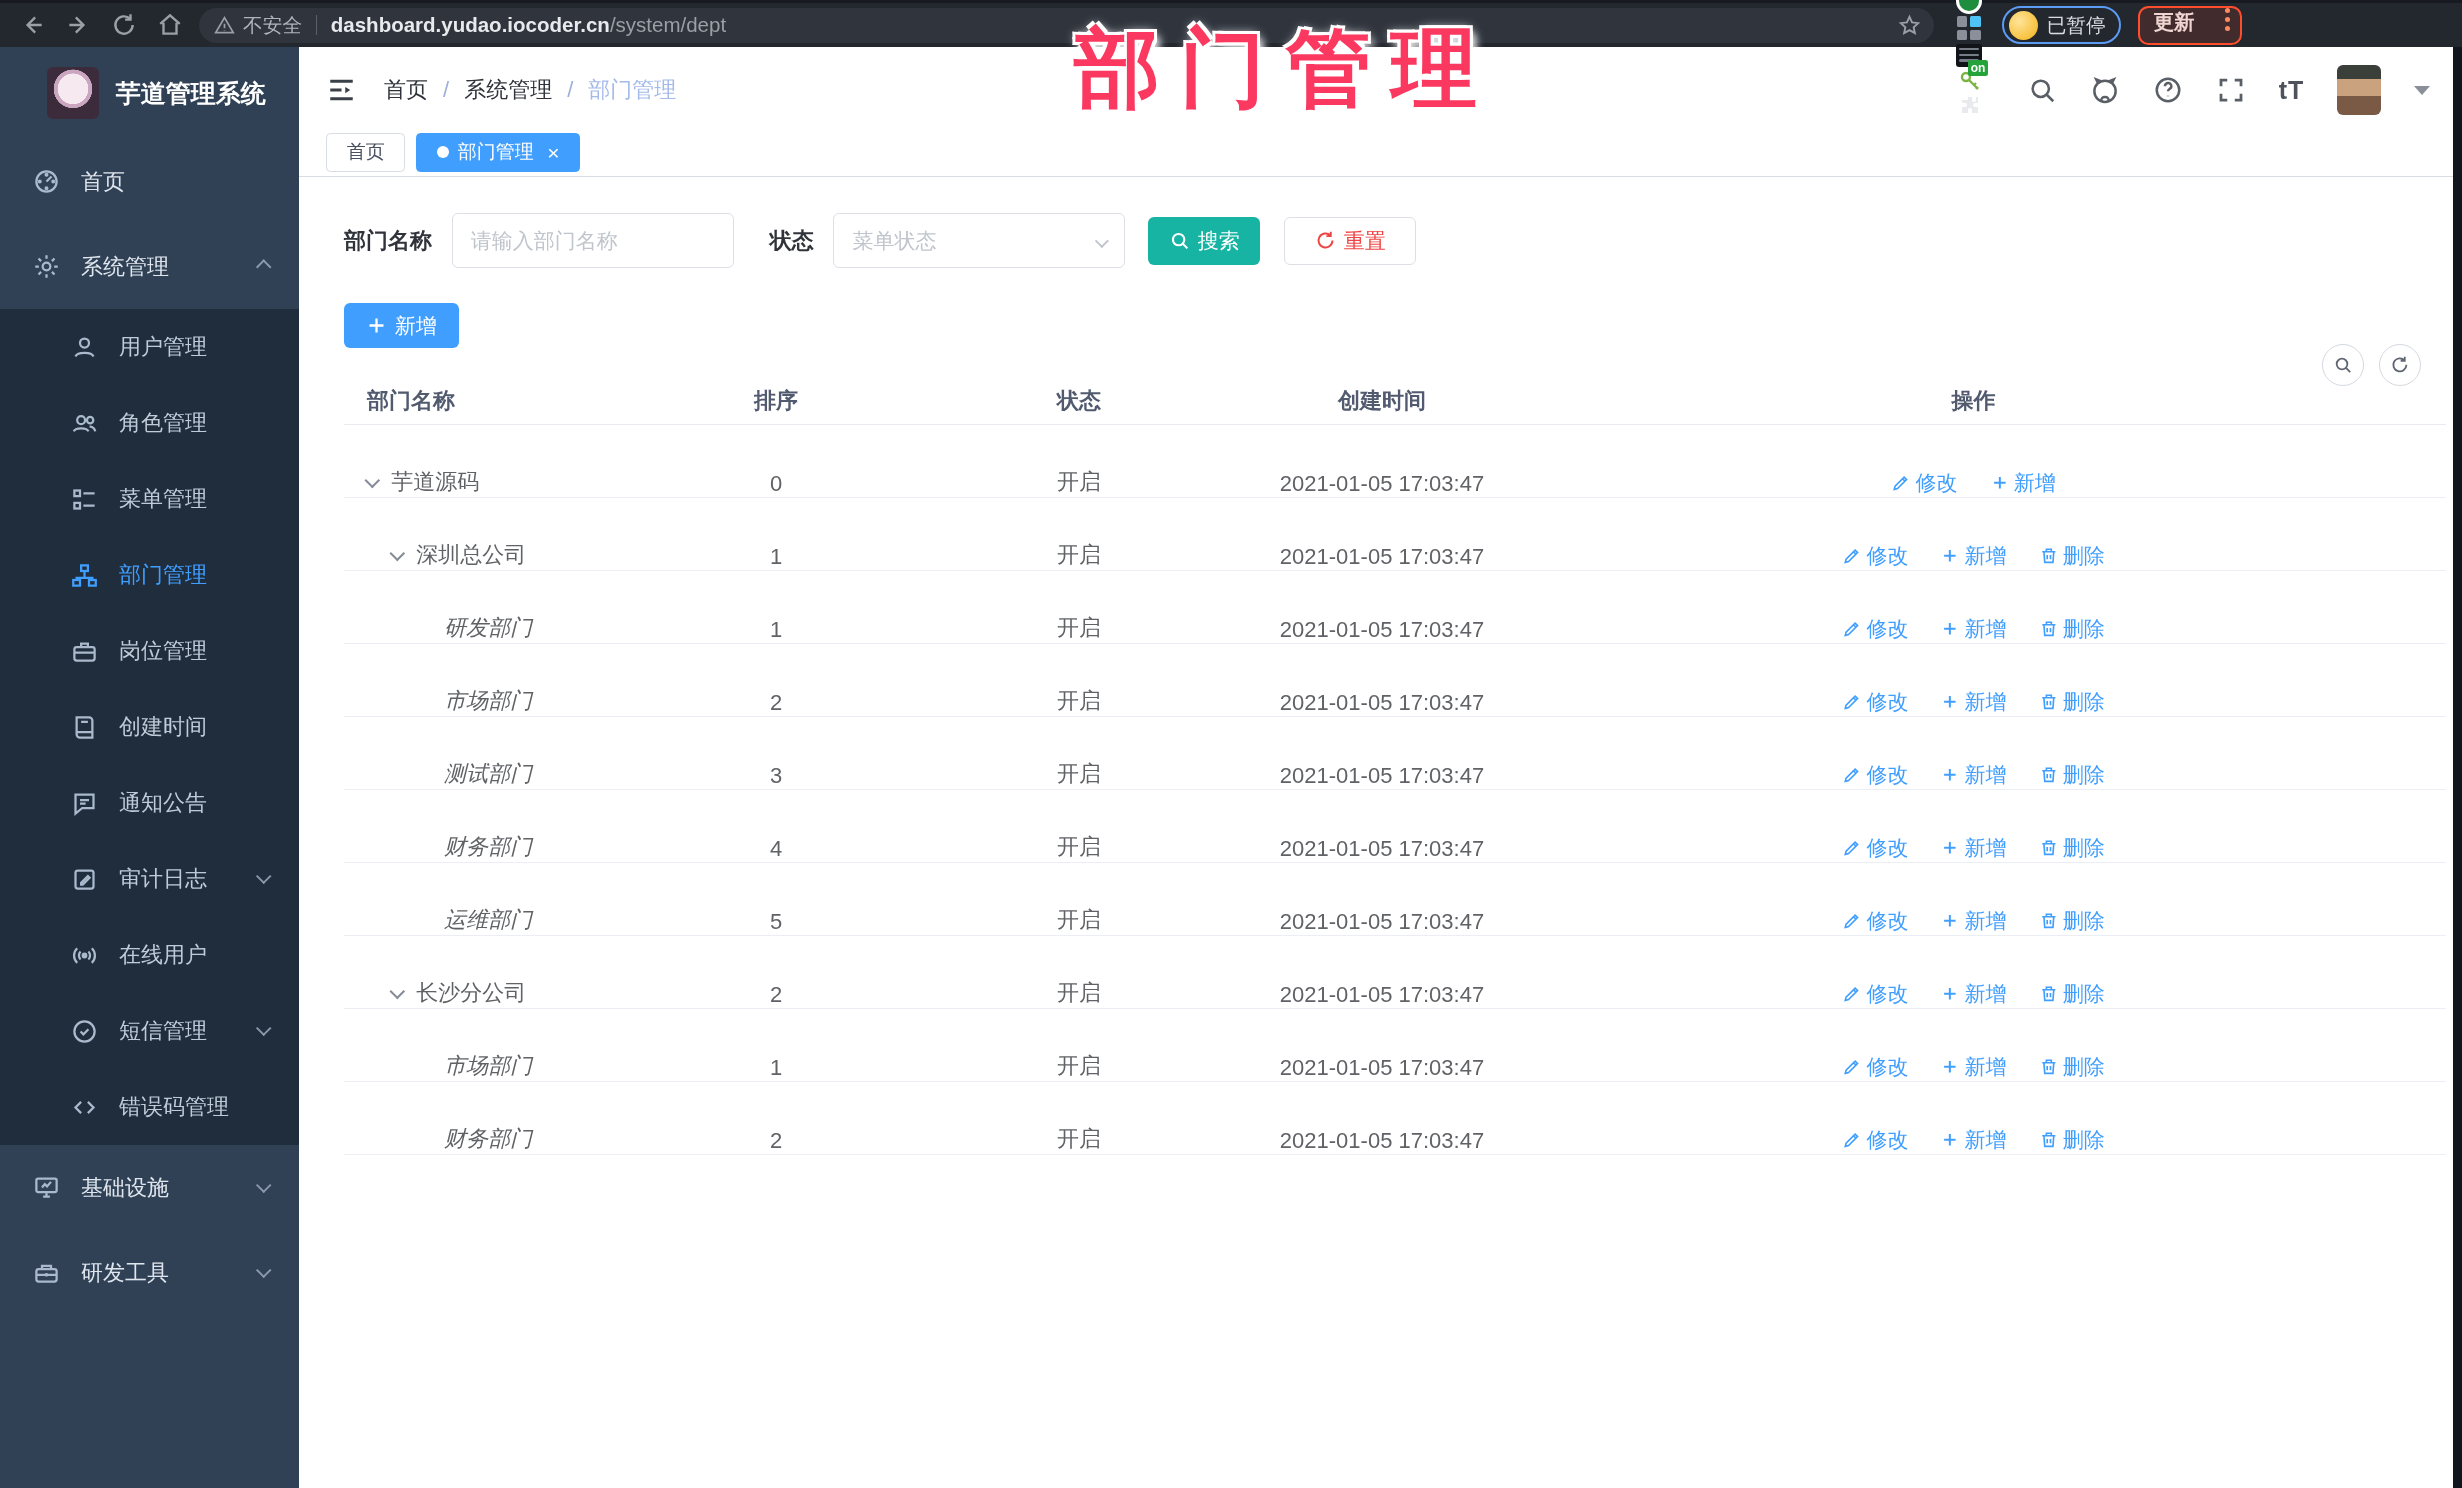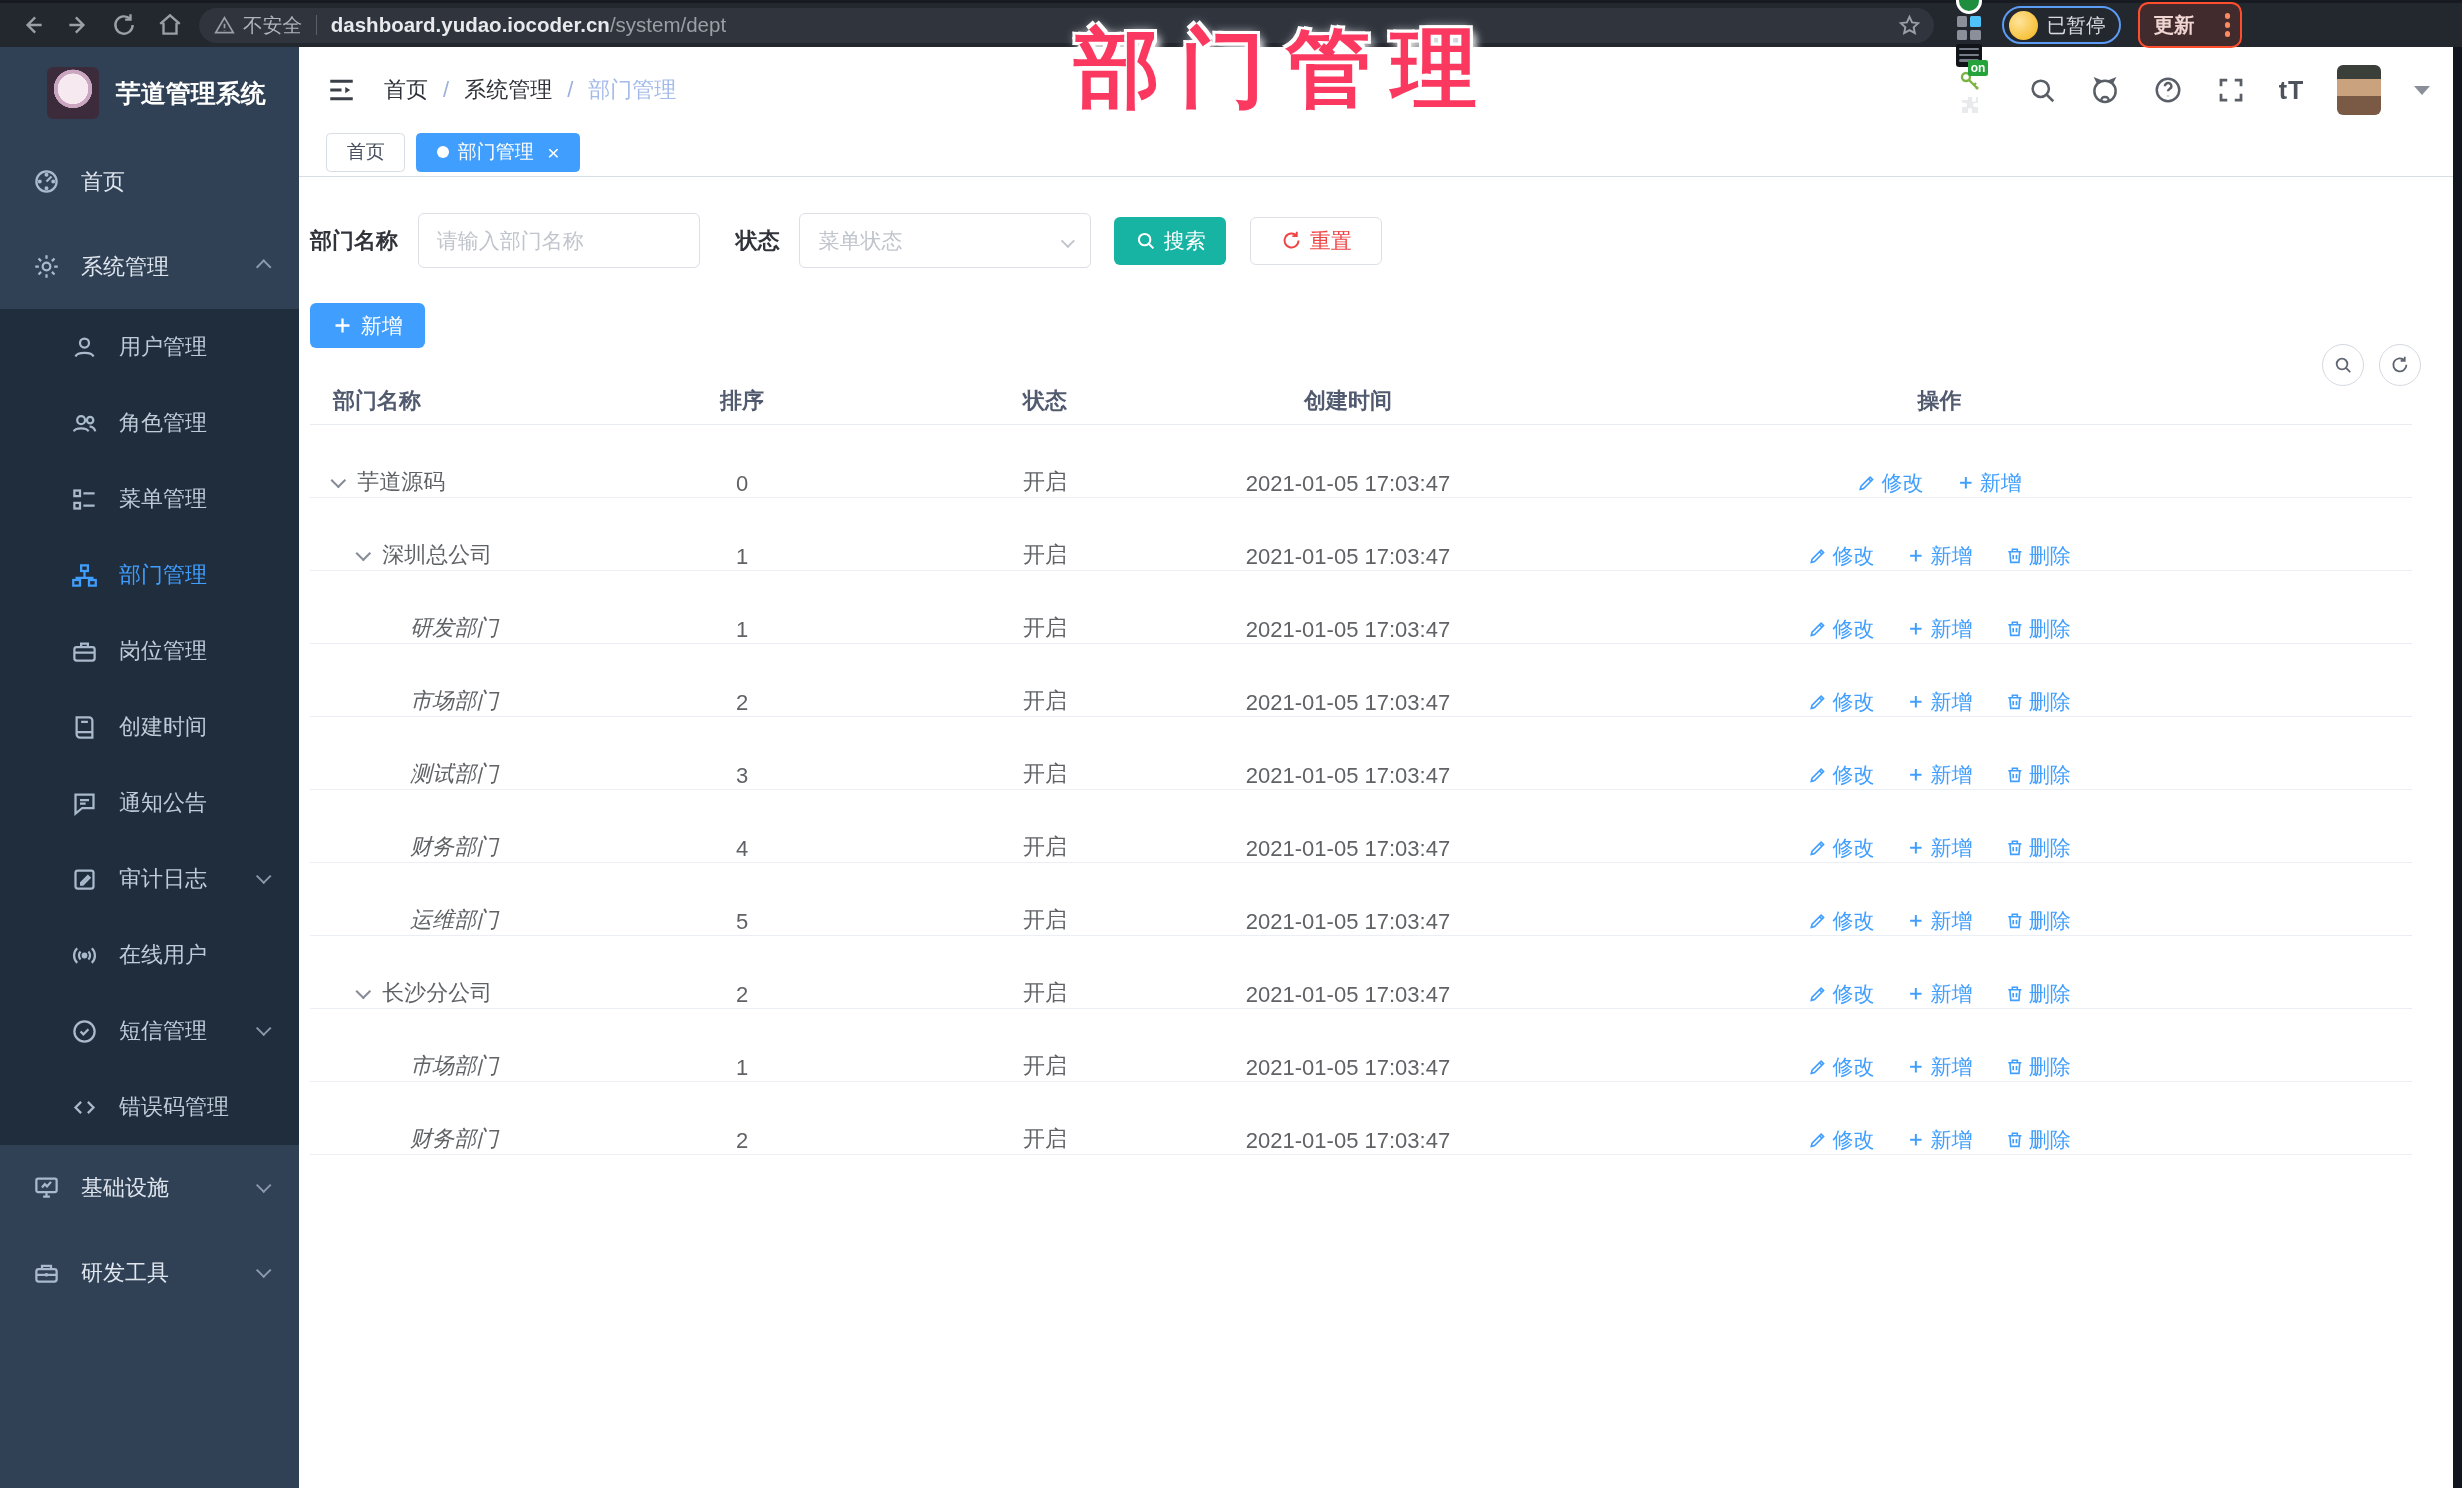--- a/index.html
+++ b/index.html
@@ -31,22 +31,22 @@
   .ext-list{width:26px;height:23px;background:#111418;border-radius:3px;display:flex;flex-direction:column;justify-content:space-around;padding:3px;}
   .ext-list i{height:2.3px;background:#777d87;border-radius:1.5px;}
   .ext-badge{position:absolute;right:-6px;bottom:-7.6px;background:#23a33a;color:#fff;font-size:12px;line-height:1;
     padding:2.3px 3px;border-radius:2.3px;font-weight:bold;}
   .ext-key{width:24px;height:24px;color:#7cb342;}
   .ext-puzzle{width:24px;height:24px;color:#e8eaed;}
   .profile-chip{margin-left:19.7px;display:flex;align-items:center;gap:9px;border:2.3px solid #5b9cf5;border-radius:757px;
     height:38px;padding:0 13.6px 0 4.5px;}
   .profile-face{width:29px;height:29px;border-radius:50%;background:radial-gradient(circle at 35% 35%,#ffe49a,#f3b317);}
   .profile-chip span{color:#d9dde2;font-size:19.7px;}
-  .update-pill{margin-left:16.7px;display:flex;align-items:center;gap:30px;border:2.3px solid #ff4e2e;border-radius:10.6px;
-    height:46px;padding:0 10.6px 0 13.6px;background:rgba(160,55,45,.25);}
+  .update-pill{margin-left:16.7px;display:flex;gap:30px;border:2.3px solid #ff4e2e;border-radius:10.6px;
+    height:39px;padding:0 10.6px 0 13.6px;background:rgba(160,55,45,.25);}
   .update-pill .upd-label{color:#efd6d2;font-size:20.5px;font-weight:bold;}
   .kebab{display:flex;flex-direction:column;gap:3.8px;}
   .kebab i{width:5.3px;height:5.3px;border-radius:50%;background:#ff8a60;}
 
   
   .sidebar{position:absolute;left:0;top:47px;width:299px;height:1441px;background:#304156;z-index:2;}
   .logo-row{height:92px;display:flex;align-items:center;gap:16.7px;padding-left:47px;}
   .logo-img{width:52px;height:52px;border-radius:6px;background:
     radial-gradient(circle at 50% 42%,#f6e9ef 0 38%,#caa6c0 39% 48%,#3c2b3a 49%);}
   .logo-title{color:#fff;font-size:25px;font-weight:bold;}
@@ -78,21 +78,21 @@
     linear-gradient(180deg,#3a3f3a 0 28%,#caa27e 29% 62%,#7a5a45 63%);}
   .nav-caret{width:0;height:0;border-left:8.3px solid transparent;border-right:8.3px solid transparent;border-top:9.8px solid #8a8f99;}
 
   .tabbar{height:44px;border-bottom:1.5px solid #d8dce5;display:flex;align-items:center;gap:10.6px;padding:0 0 4.5px 27px;}
   .tab{height:39px;display:flex;align-items:center;gap:9px;padding:0 19.7px;border:1.5px solid #d8dce5;border-radius:4.5px;
     font-size:19px;color:#495060;background:#fff;cursor:pointer;}
   .tab.active{background:#409eff;border-color:#409eff;color:#fff;}
   .tab-dot{width:12px;height:12px;border-radius:50%;background:#fff;}
   .tab-close{font-size:21px;line-height:1;margin-left:4.5px;}
 
-  .content{padding:36px 0 0 11px;}
+  .content{padding:36px 0 0 45px;}
   .filter-row{display:flex;align-items:center;}
   .f-label{font-size:22px;color:#30333a;font-weight:bold;margin-right:19.7px;}
   .f-input{width:282px;height:55px;border:1.5px solid #dcdfe6;border-radius:6px;font-size:21px;color:#606266;
     padding:0 18px;outline:none;font-family:inherit;}
   .f-input::placeholder{color:#c0c4cc;}
   .f-select{width:292px;height:55px;border:1.5px solid #dcdfe6;border-radius:6px;display:flex;align-items:center;
     padding:0 18px;margin-right:23px;cursor:pointer;}
   .f-select .ph{font-size:21px;color:#c0c4cc;flex:1;}
   .sel-caret{width:9.8px;height:9.8px;border-right:2.3px solid #c0c4cc;border-bottom:2.3px solid #c0c4cc;transform:rotate(45deg);}
   .gap48{width:36px;}

